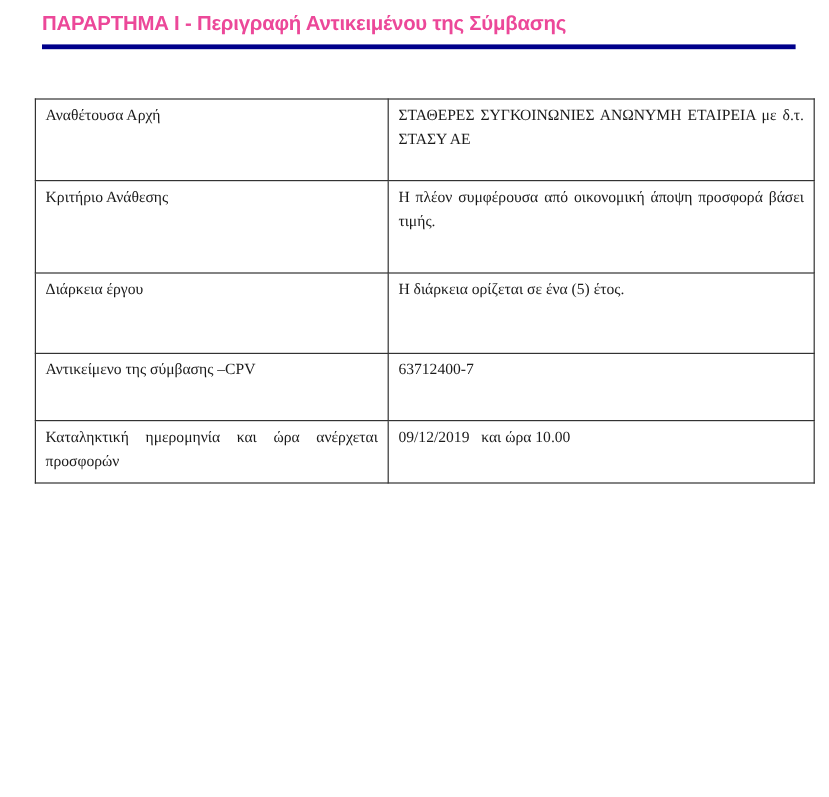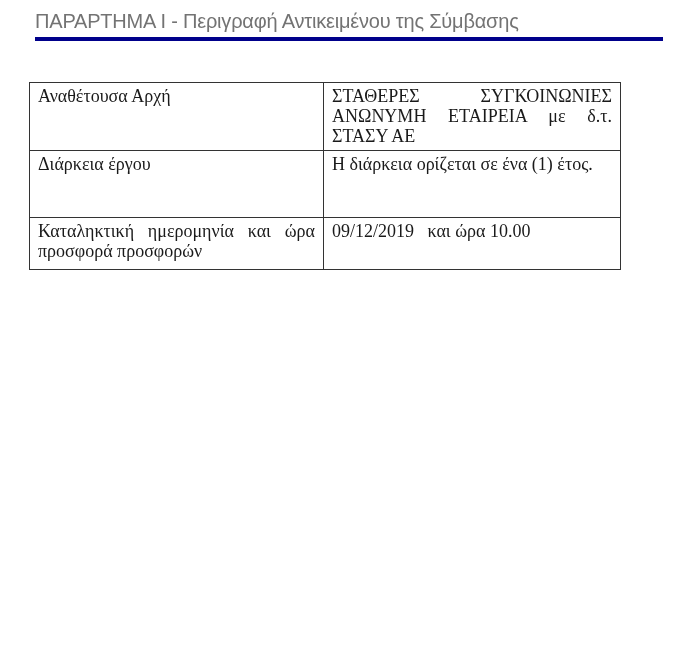--- a/index.html
+++ b/index.html
@@ -1,49 +1,57 @@
 <!DOCTYPE html>
 <html><head>
 <meta charset="utf-8">
 <style>
   html, body { margin:0; padding:0; background:#ffffff; }
   body { width:691px; height:664px; position:relative; overflow:hidden; }
   .title {
     position:absolute; left:35px; top:10px;
-    font-family:"Liberation Sans", sans-serif; font-weight:normal;
-    font-size:20px; color:#737373; letter-spacing:-0.2px; white-space:nowrap;
+    font-family:"Liberation Sans", sans-serif; font-weight:bold;
+    font-size:17px; color:#ec4899; letter-spacing:-0.2px; white-space:nowrap;
   }
   .title-rule {
     position:absolute; left:35px; top:37px; width:628px; height:4px; background:#00008b;
   }
   table.spec {
-    position:absolute; left:29px; top:82px; width:592px;
+    position:absolute; left:29px; top:82px; width:650px;
     border-collapse:collapse; table-layout:fixed;
-    font-family:"Liberation Serif", serif; font-size:18px; color:#1a1a1a;
+    font-family:"Liberation Serif", serif; font-size:13px; color:#1a1a1a;
   }
   table.spec td {
     border:1.5px solid #333; vertical-align:top;
     padding:3px 8px 2px 8px; line-height:20px; text-align:justify;
   }
   td.label { width:277px; }
 </style>
 </head>
 <body>
 
 <div class="title">ΠΑΡΑΡΤΗΜΑ Ι - Περιγραφή Αντικειμένου της Σύμβασης</div>
 <div class="title-rule"></div>
 
 <table class="spec">
   <tbody>
     <tr style="height:68px">
       <td class="label">Αναθέτουσα Αρχή</td>
       <td>ΣΤΑΘΕΡΕΣ ΣΥΓΚΟΙΝΩΝΙΕΣ ΑΝΩΝΥΜΗ ΕΤΑΙΡΕΙΑ με δ.τ. ΣΤΑΣΥ ΑΕ</td>
     </tr>
+    <tr style="height:77px">
+      <td class="label">Κριτήριο Ανάθεσης</td>
+      <td>Η πλέον συμφέρουσα από οικονομική άποψη προσφορά βάσει τιμής.</td>
+    </tr>
     <tr style="height:67px">
       <td class="label">Διάρκεια έργου</td>
-      <td>Η διάρκεια ορίζεται σε ένα (1) έτος.</td>
+      <td>Η διάρκεια ορίζεται σε ένα (5) έτος.</td>
+    </tr>
+    <tr style="height:56px">
+      <td class="label">Αντικείμενο της σύμβασης –CPV</td>
+      <td>63712400-7</td>
     </tr>
     <tr style="height:52px">
-      <td class="label">Καταληκτική ημερομηνία και ώρα προσφορά προσφορών</td>
+      <td class="label">Καταληκτική ημερομηνία και ώρα ανέρχεται προσφορών</td>
       <td style="white-space:pre">09/12/2019   και ώρα 10.00</td>
     </tr>
   </tbody>
 </table>
 
 </body></html>

